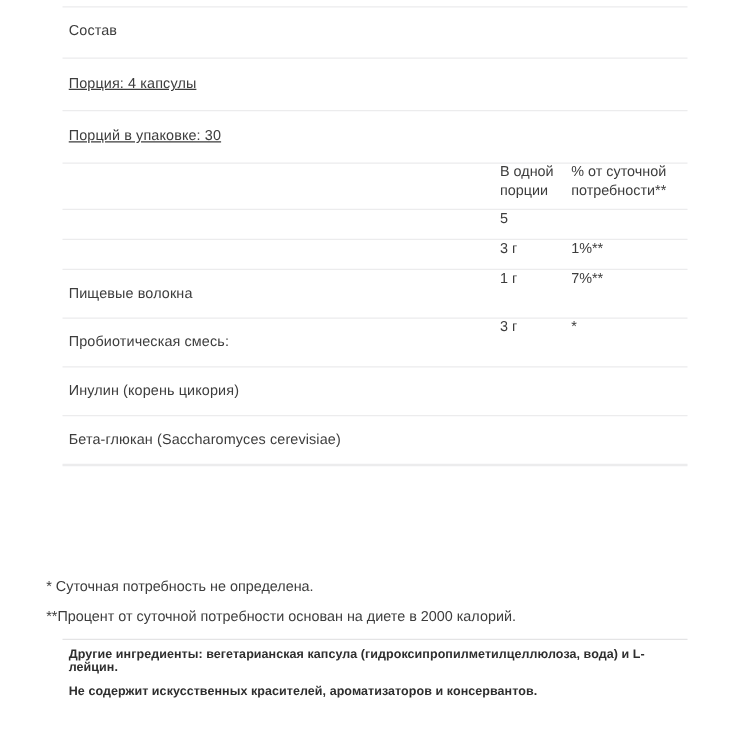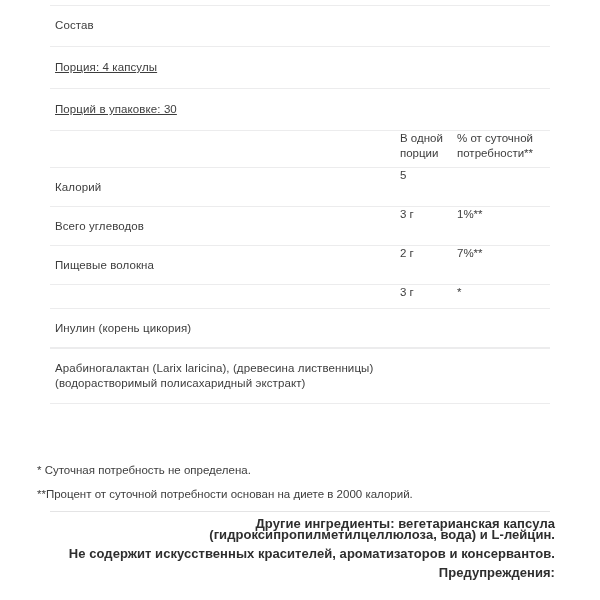--- a/index.html
+++ b/index.html
@@ -119,26 +119,25 @@
     background: #e4e4e5;
   }
   .fineprint {
     position: absolute;
     left: 55px;
     top: 518px;
     width: 500px;
   }
   .fineprint p {
     margin: 0 0 8px 0;
-    font-size: 13px;
+    font-size: 10px;
     line-height: 11px;
     font-weight: bold;
     color: #2e2e2e;
     letter-spacing: .05px;
-    text-align: right;
   }
 </style>
 </head>
 <body>
 
 <div class="panel">
 
   <div class="facts">
 
     <div class="rule"></div>
@@ -165,74 +164,71 @@
       <div class="label">&nbsp;</div>
       <div class="head-cell c1">В одной
 порции</div>
       <div class="head-cell c2">% от суточной
 потребности**</div>
     </div>
 
     <div class="rule"></div>
 
     <div class="row r-data">
-      <div class="label">Калорий</div>
       <div class="amount">5</div>
       <div class="dv"></div>
     </div>
 
     <div class="rule"></div>
 
     <div class="row r-data">
-      <div class="label">Всего углеводов</div>
       <div class="amount">3 г</div>
       <div class="dv">1%**</div>
     </div>
 
     <div class="rule"></div>
 
     <div class="row r-data">
       <div class="label">Пищевые волокна</div>
-      <div class="amount">2 г</div>
+      <div class="amount">1 г</div>
       <div class="dv">7%**</div>
     </div>
 
     <div class="rule"></div>
 
     <div class="row r-data">
+      <div class="label">Пробиотическая смесь:</div>
       <div class="amount">3 г</div>
       <div class="dv">*</div>
     </div>
 
     <div class="rule"></div>
 
     <div class="row r-ing">
       <div class="label">Инулин (корень цикория)</div>
     </div>
 
     <div class="rule"></div>
 
-
-    <div class="rule"></div>
-
-    <div class="row r-ing2">
-      <div class="label">Арабиногалактан (Larix laricina), (древесина лиственницы)
-(водорастворимый полисахаридный экстракт)</div>
-    </div>
+    <div class="row r-ing">
+      <div class="label">Бета-глюкан (Saccharomyces cerevisiae)</div>
+    </div>
+
+    <div class="rule"></div>
+
 
     <div class="rule"></div>
 
   </div>
 
   <div class="footnotes">
     <div class="footnote">* Суточная потребность не определена.</div>
     <div class="footnote">**Процент от суточной потребности основан на диете в 2000 калорий.</div>
   </div>
 
   <div class="fineprint-rule"></div>
 
   <div class="fineprint">
     <p>Другие ингредиенты: вегетарианская капсула (гидроксипропилметилцеллюлоза, вода) и L-лейцин.</p>
     <p>Не содержит искусственных красителей, ароматизаторов и консервантов.</p>
-    <p>Предупреждения:</p>
   </div>
 
 </div>
 
 </body></html>

